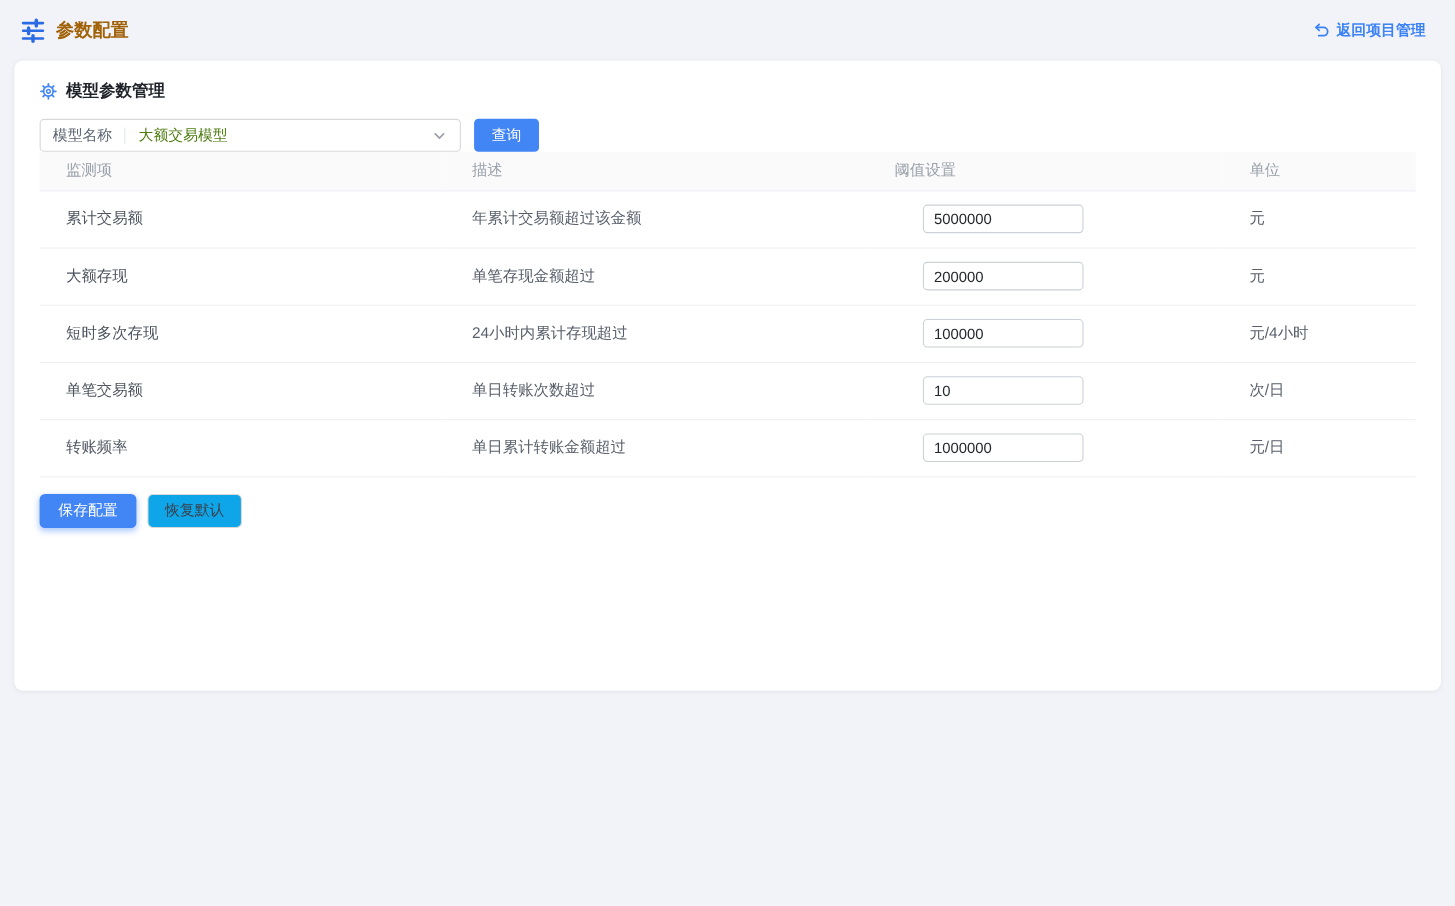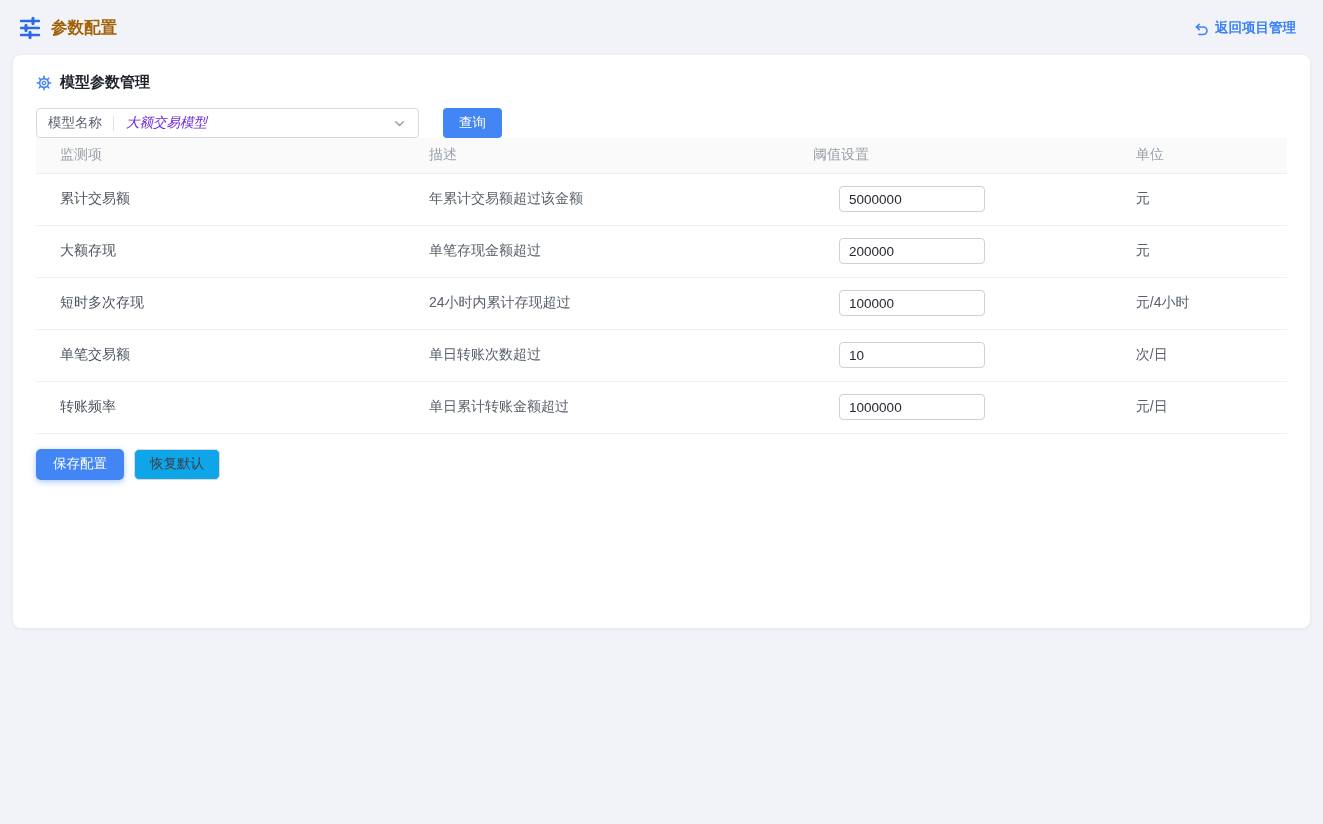--- a/index.html
+++ b/index.html
@@ -7,39 +7,39 @@
   body {
     background:#f1f3f8;
     font-family:"Liberation Sans","DejaVu Sans",sans-serif;
     color:#1f2329;
     overflow:hidden;
   }
   
   .topbar { height:55px; display:flex; align-items:center; justify-content:space-between; padding:0 27px 0 18px; }
   .topbar-left { display:flex; align-items:center; gap:9px; }
   .page-title { font-size:16.5px; font-weight:bold; color:#a16207; }
-  .back-link { display:flex; align-items:flex-end; gap:6px; color:#3b82f6; font-size:13.5px; font-weight:600; cursor:pointer; text-decoration:none; }
+  .back-link { display:flex; align-items:center; gap:6px; color:#3b82f6; font-size:13.5px; font-weight:600; cursor:pointer; text-decoration:none; }
 
   
   .card {
     margin:0 13px; height:573px; background:#ffffff; border-radius:8px;
     box-shadow:0 1px 4px rgba(30,41,59,.07); padding:18px 23px 0 23px;
   }
   .section-head { display:flex; align-items:center; gap:8px; margin-bottom:16px; }
   .section-title { font-size:15px; font-weight:bold; color:#1f2329;text-align:center; }
 
   
-  .query-row { display:flex; align-items:center; gap:24px; margin-bottom:0; }
+  .query-row { display:flex; align-items:center; gap:12px; margin-bottom:0; }
   .select-box {
     width:383px; height:30px; border:1px solid #d9d9d9; border-radius:4px;
     display:flex; align-items:center; background:#fff; cursor:pointer; font-size:13.5px;
   }
   .select-label { padding:0 11px; color:#5a6270; white-space:nowrap; }
   .select-divider { width:1px; height:15px; background:#e4e6ea; }
-  .select-value { padding:0 12px; color:#6d28d9; flex:1;font-style:italic; }
+  .select-value { padding:0 12px; color:#4d7c0f; flex:1; }
   .select-chevron { margin-right:12px; display:flex; align-items:center; }
   .btn { border:none; border-radius:4px; font-size:13.5px; cursor:pointer; font-family:inherit; }
   .btn-primary { background:#4285f4; color:#fff; height:30px; padding:0 16px; }
 
   
   .table-title { font-size:14px; font-weight:bold; color:#1f2329; margin:22px 0 16px; }
   table { width:100%; border-collapse:collapse; font-size:14px; table-layout:fixed; }
   thead th {
     background:#fafafa; color:#9aa1ab; font-weight:normal; text-align:left;
     height:35px; padding:0 8px 0 24px; border-bottom:1px solid #eceef2;

